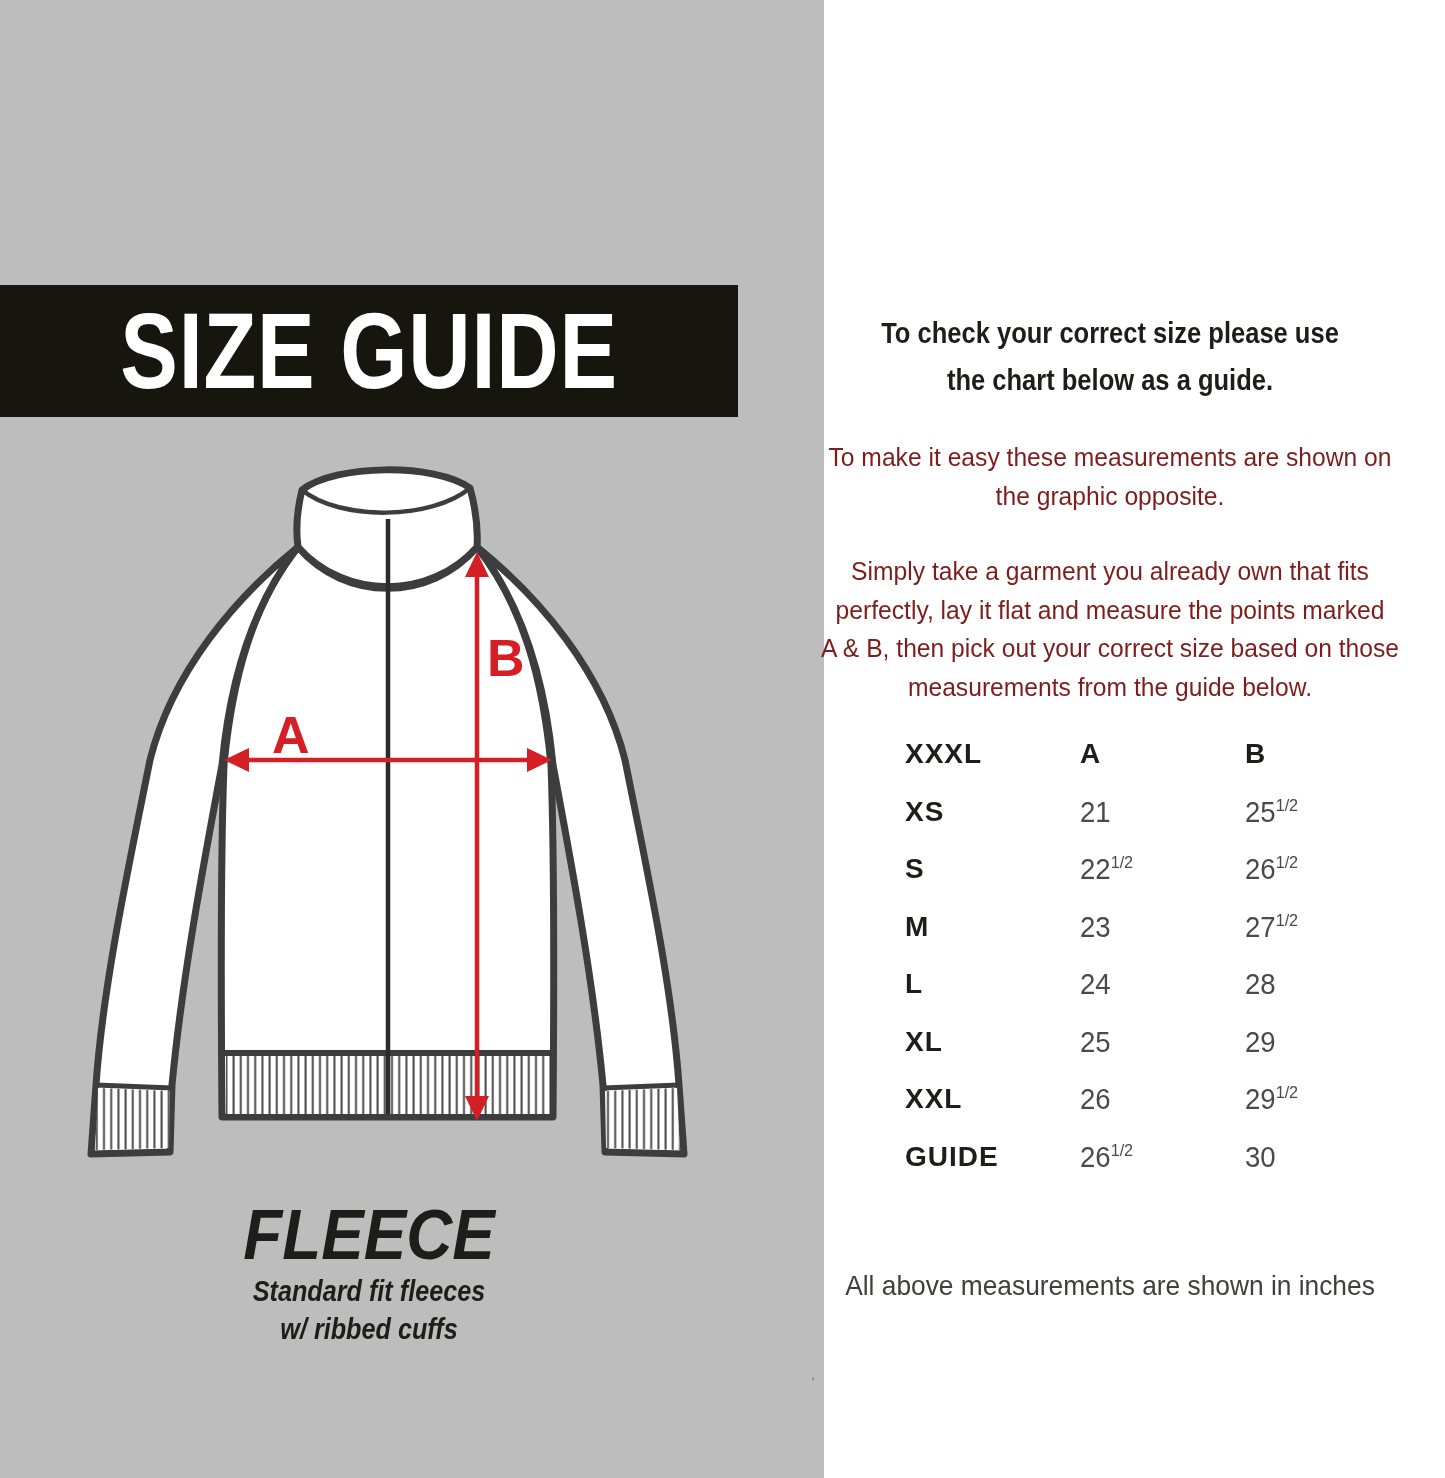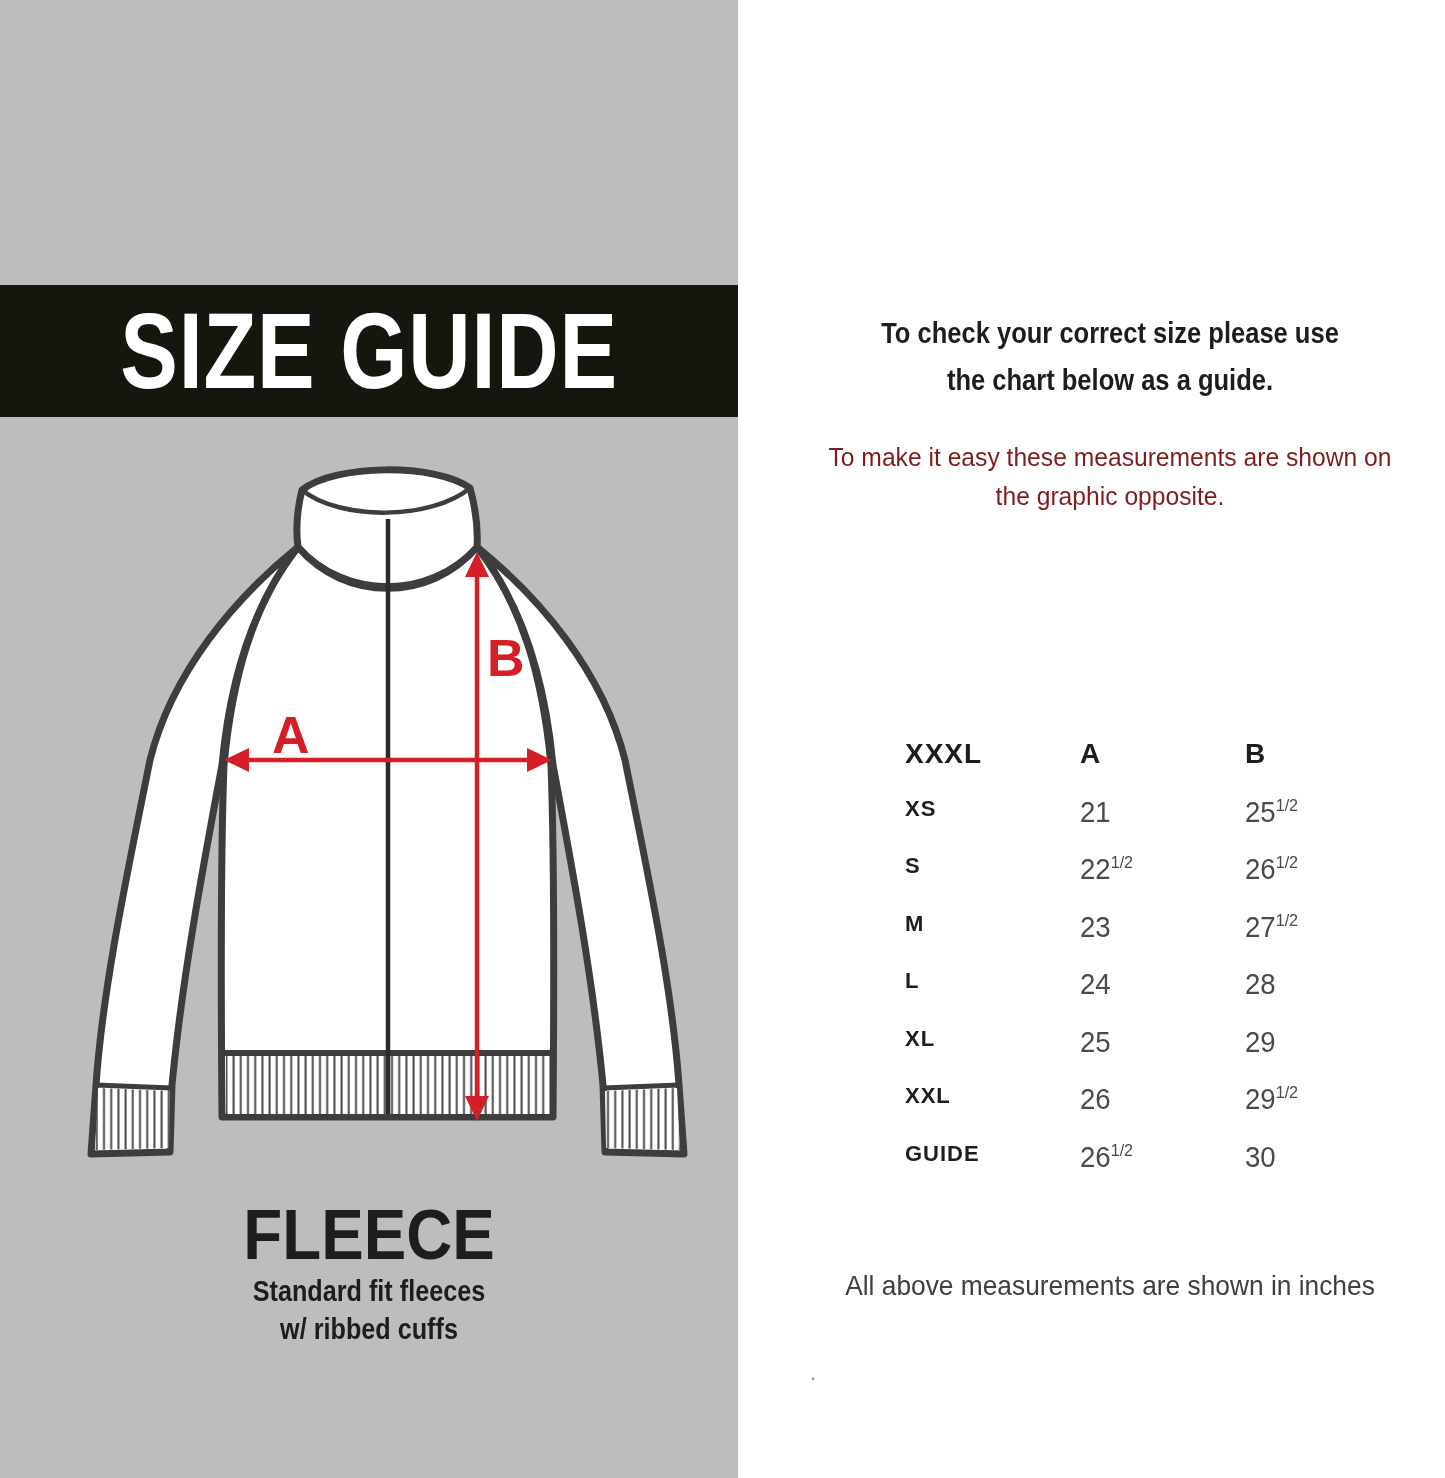--- a/index.html
+++ b/index.html
@@ -1,31 +1,31 @@
 <!DOCTYPE html>
 <html><head>
 <meta charset="utf-8">
 <style>
   html,body { margin:0; padding:0; background:#ffffff; }
   .page {
     position:relative; width:1445px; height:1478px; background:#ffffff;
     font-family:"Liberation Sans", sans-serif; overflow:hidden; color:#1d1d1b;
   }
   
-  .left-panel { position:absolute; left:0; top:0; width:738px; height:1478px; background:#bdbdbd; }
+  .left-panel { position:absolute; left:0; top:0; width:824px; height:1478px; background:#bdbdbd; }
   .banner {
     position:absolute; left:0; top:285px; width:738px; height:132px; background:#16160e;
     display:flex; align-items:center; justify-content:center;
   }
   .banner-title {
     color:#ffffff; font-weight:bold; font-size:108px; line-height:1;
     letter-spacing:1px; white-space:nowrap; transform:scaleX(0.80); transform-origin:center;
   }
   .jacket-svg { position:absolute; left:0; top:440px; width:738px; height:760px; }
-  .product-block { position:absolute; left:0; top:1198px; width:738px; text-align:center; }
+  .product-block { position:absolute; left:0; top:1198px; width:738px; text-align:center;font-style:italic; }
   .product-title {
     font-size:70px; font-weight:bold; line-height:74px; white-space:nowrap;
     transform:scaleX(0.91); transform-origin:center;
   }
   .product-subtitle {
     font-size:30px; font-weight:bold; line-height:38px; white-space:nowrap;
     transform:scaleX(0.84); transform-origin:center;
   }
   
   .rp-heading {
@@ -36,21 +36,21 @@
   .rp-para { position:absolute; left:780px; width:660px; text-align:center; font-size:26.5px; color:#7f1d1d; }
   .rp-para .line { white-space:nowrap; transform:scaleX(0.93); transform-origin:center; line-height:38.5px; }
   .rp-para1 { top:438px; }
   .rp-para2 { top:552px; }
   .size-table {
     position:absolute; left:905px; top:738px;
     display:grid; grid-template-columns:175px 165px 160px; grid-auto-rows:57.5px;
     align-items:start;
   }
   .size-table .hcell { font-weight:bold; font-size:28px; color:#1d1d1b; letter-spacing:1px; }
-  .size-table .scell { font-weight:bold; font-size:22px; color:#1d1d1b; letter-spacing:1px; }
+  .size-table .scell { font-weight:bold; font-size:28px; color:#1d1d1b; letter-spacing:1px; }
   .size-table .ncell { font-size:29px; color:#4a4a4a; transform:scaleX(0.95); transform-origin:left; }
   .frac { font-size:17px; position:relative; top:-11px; letter-spacing:0; }
   .rp-footnote {
     position:absolute; left:780px; top:1270px; width:660px; text-align:center;
     font-size:28px; color:#3f3f3e;
   }
   .rp-footnote .line { white-space:nowrap; transform:scaleX(0.94); transform-origin:center; }
   .stray-dot { position:absolute; left:810px; top:1360px; font-size:22px; color:#8a8a8a; }
 </style>
 </head>
@@ -111,20 +111,26 @@
   <div class="rp-heading">
     <div class="line">To check your correct size please use</div>
     <div class="line">the chart below as a guide.</div>
   </div>
 
   <div class="rp-para rp-para1">
     <div class="line">To make it easy these measurements are shown on</div>
     <div class="line">the graphic opposite.</div>
   </div>
 
+  <div class="rp-para rp-para2">
+    <div class="line">Simply take a garment you already own that fits</div>
+    <div class="line">perfectly, lay it flat and measure the points marked</div>
+    <div class="line">A &amp; B, then pick out your correct size based on those</div>
+    <div class="line">measurements from the guide below.</div>
+  </div>
 
   <div class="size-table">
     <div class="hcell">XXXL</div>
     <div class="hcell">A</div>
     <div class="hcell">B</div>
 
     <div class="scell">XS</div>
     <div class="ncell"><span>21</span><span class="frac"></span></div>
     <div class="ncell"><span>25</span><span class="frac">1/2</span></div>
 

